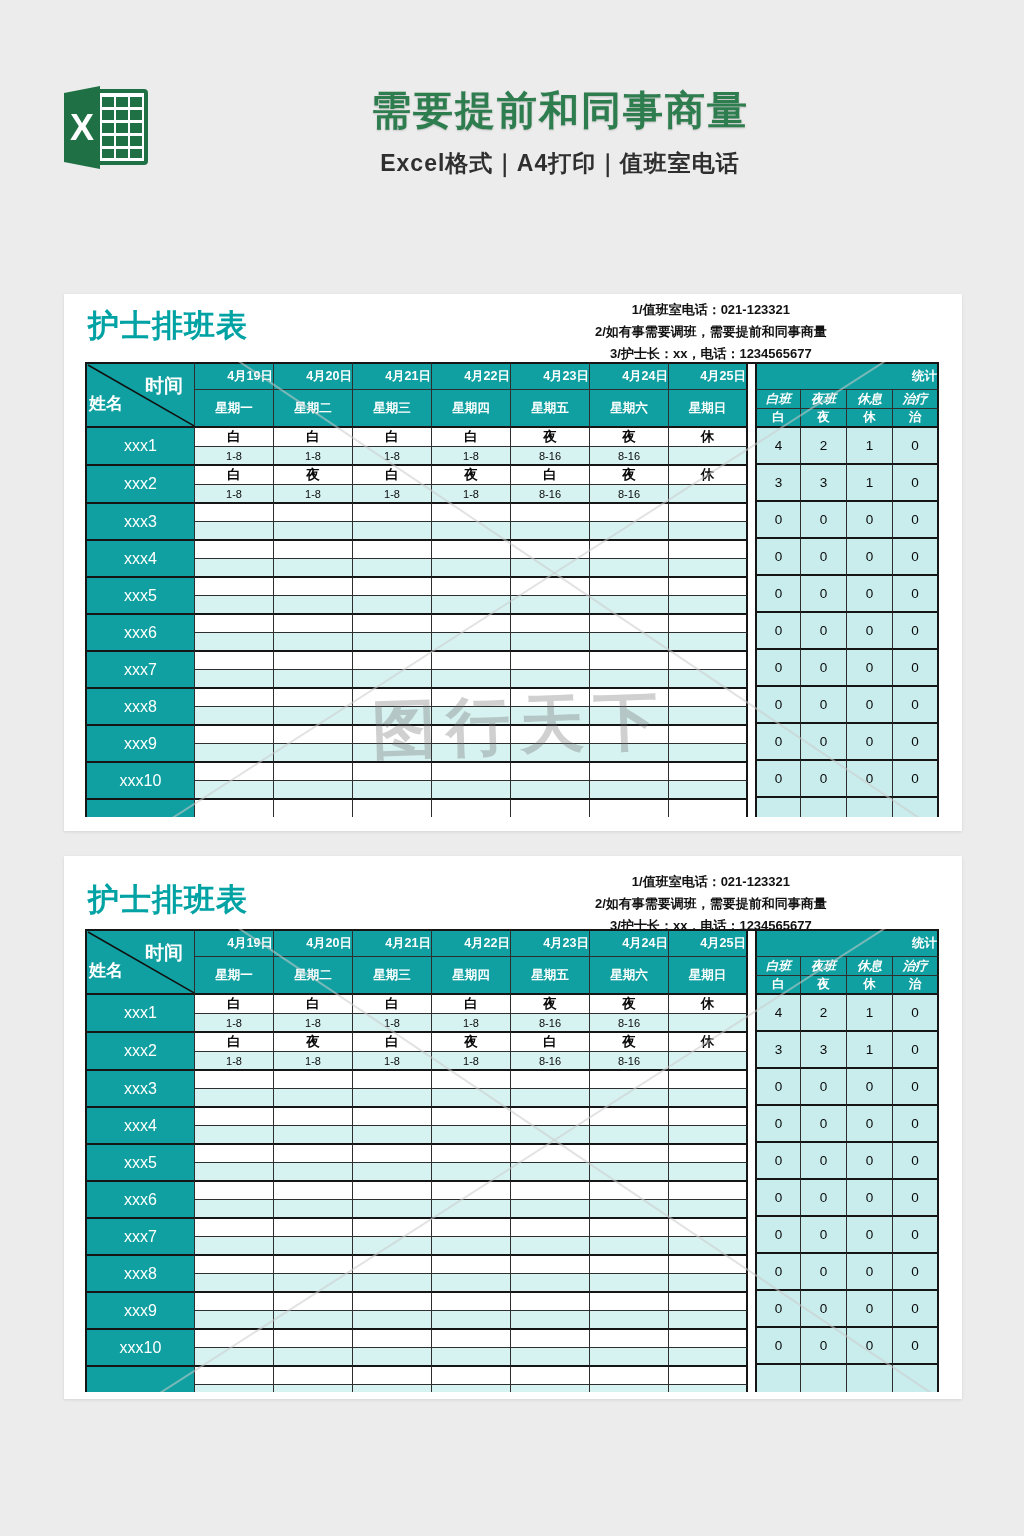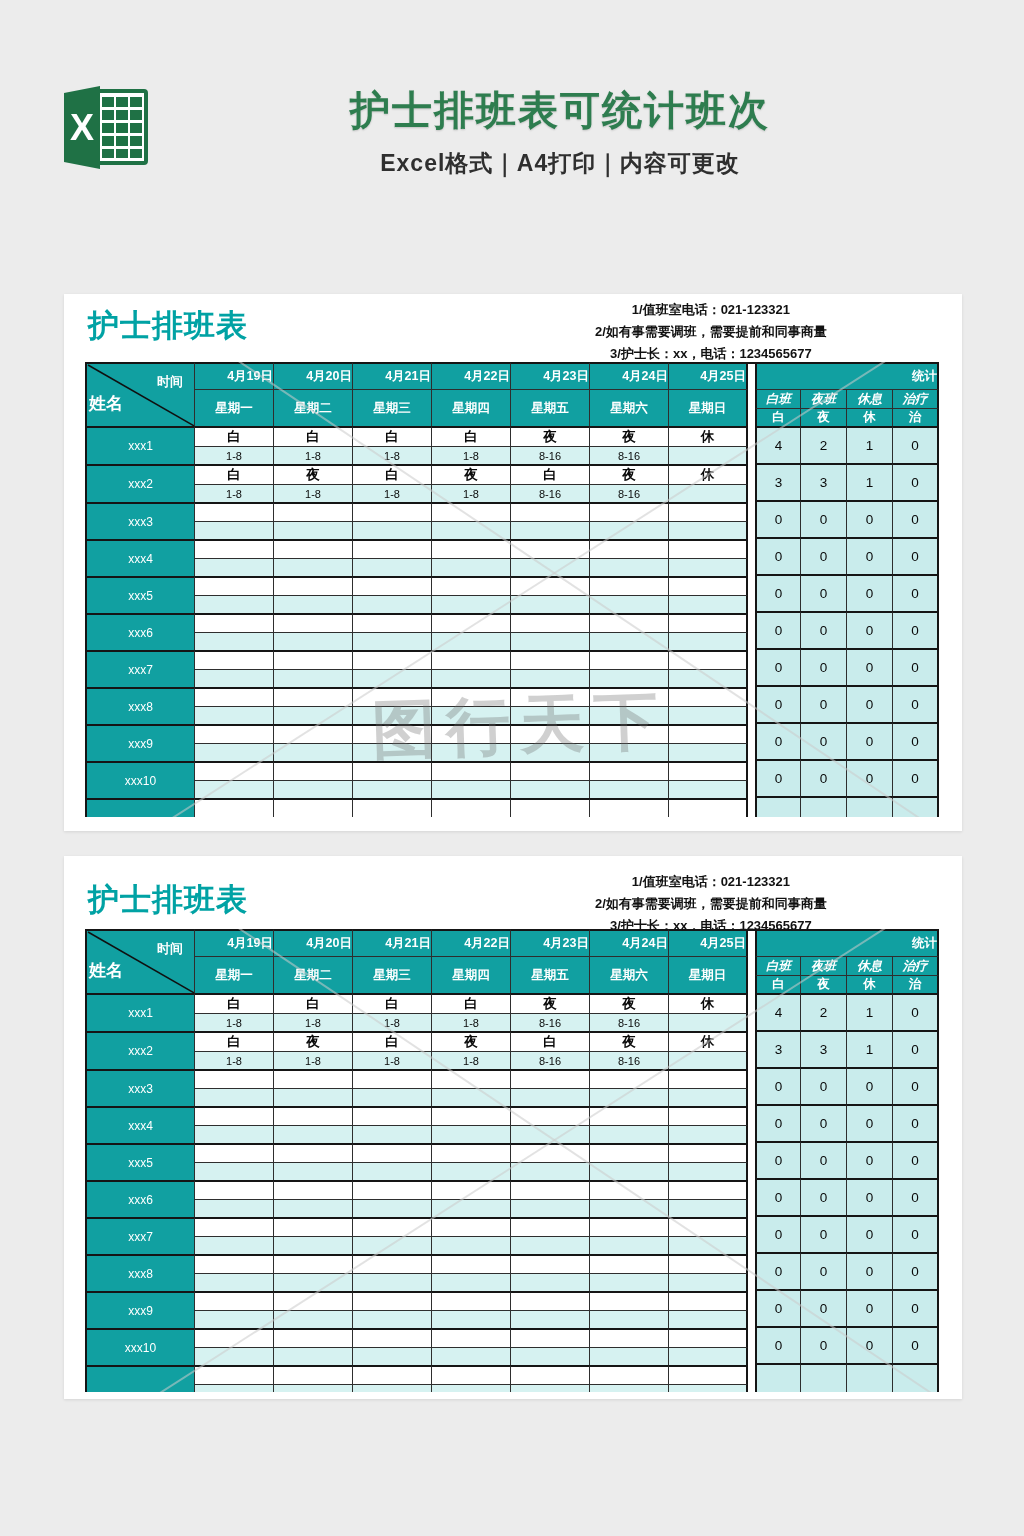--- a/index.html
+++ b/index.html
@@ -63,34 +63,34 @@
     border-right:1px solid var(--bd-thin);
     font-family:"Liberation Sans", sans-serif;
     overflow:hidden;white-space:nowrap;
   }
   col.c-name{width:110px;}
   col.c-day{width:79px;}
   col.c-stat{width:46px;}
   
   .corner{background:var(--teal);position:relative;border-left:2px solid var(--bd);border-top:2px solid var(--bd);}
   .corner svg{position:absolute;left:0;top:0;}
-  .corner-top{position:absolute;right:11px;top:9px;color:#fff;font-size:13px;font-weight:600;}
+  .corner-top{position:absolute;right:11px;top:9px;color:#fff;font-size:19px;font-weight:600;}
   .corner-bottom{position:absolute;left:2px;bottom:11px;color:#fff;font-size:17px;font-weight:600;}
   .r-date td{height:27px;}
   .date,.stitle{background:var(--teal);color:#fff;font-size:12.5px;font-weight:700;border-top:2px solid var(--bd);text-align:right;}
   .r-wk td{height:37px;border-top:1px solid var(--bd-thin);text-align:center;}
   .wk{background:var(--teal);color:#fff;font-size:12.5px;font-weight:700;}
   .s1 td{height:19px;border-top:1px solid var(--bd-thin);font-style:italic;}
   .s2 td{height:18px;border-top:1px solid var(--bd-thin);}
   .scol{background:var(--teal);color:#fff;font-size:12.5px;font-weight:700;}
   
   .p-top td{height:19px;border-top:2px solid var(--bd);}
   .p-bot td{height:18px;border-top:1px solid var(--bd-thin);}
   .s-row td{height:37px;border-top:2px solid var(--bd);}
-  .name-cell{background:var(--teal);color:#fff;font-size:12px;border-left:2px solid var(--bd);}
+  .name-cell{background:var(--teal);color:#fff;font-size:16px;border-left:2px solid var(--bd);}
   .shift-cell{background:#fff;color:#0a0a0a;font-size:13.5px;font-weight:700;}
   .time-cell{background:var(--light-row);color:#0a0a0a;font-size:11px;}
   .stat-cell{background:var(--light-stat);color:#0a0a0a;font-size:13.5px;}
   td.last{border-right:2px solid var(--bd);}
   td.first{border-left:2px solid var(--bd);}
   .stitle{border-left:2px solid var(--bd);border-right:2px solid var(--bd);}
   
   .wm-lines{position:absolute;left:0;top:0;z-index:5;pointer-events:none;}
   .wm-text{
     position:absolute;left:308px;top:388px;z-index:6;pointer-events:none;
@@ -118,22 +118,22 @@
         <rect x="56" y="52" width="12" height="10"></rect>
         <rect x="70" y="52" width="12" height="10"></rect>
       <rect x="42" y="65" width="12" height="9"></rect>
         <rect x="56" y="65" width="12" height="9"></rect>
         <rect x="70" y="65" width="12" height="9"></rect>
     </g>
     <polygon points="4,9 40,2 40,85 4,78" fill="#1F7145"></polygon>
     <text x="22" y="56" font-size="36" font-weight="bold" fill="#ffffff" text-anchor="middle" font-family="Liberation Sans, sans-serif">X</text>
   </svg>
 </div>
-<h1 class="page-title">护士排班表可统计班次</h1>
-<div class="page-subtitle">Excel格式｜A4打印｜内容可更改</div>
+<h1 class="page-title">需要提前和同事商量</h1>
+<div class="page-subtitle">Excel格式｜A4打印｜值班室电话</div>
 
 <div class="panel panel-1" id="panel-1">
   <h2 class="panel-title">护士排班表</h2>
   <div class="notes">
     <div class="note">1/值班室电话：021-123321</div>
     <div class="note">2/如有事需要调班，需要提前和同事商量</div>
     <div class="note">3/护士长：xx，电话：1234565677</div>
   </div>
   <div class="tbl-clip">
     <div class="tbl-flex">

